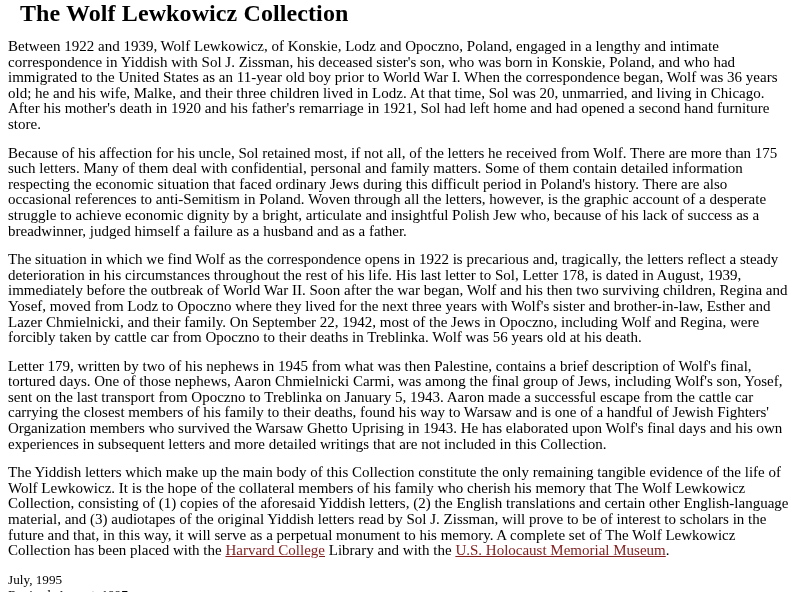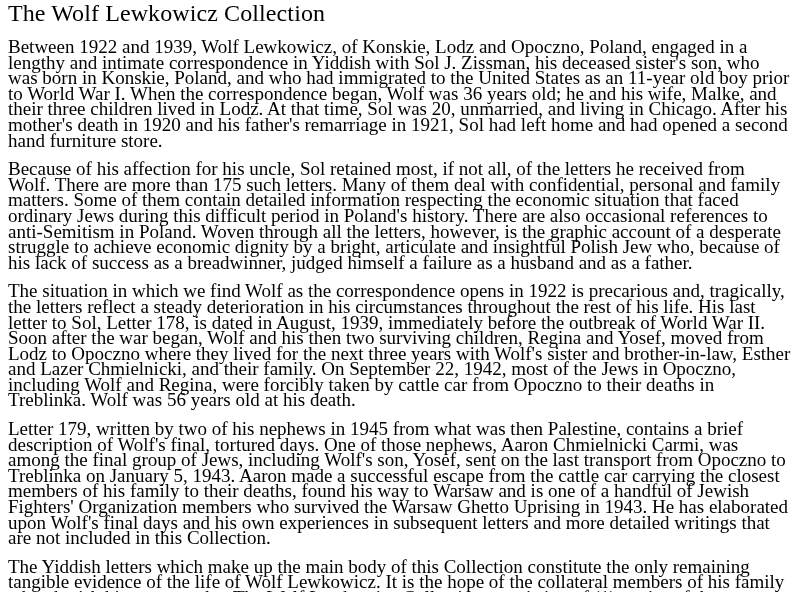--- a/index.html
+++ b/index.html
@@ -16,28 +16,28 @@
     color: #000000;
   }
   .page {
     padding: 0px 9px 0px 8px;
     box-sizing: border-box;
     width: 800px;
   }
   h1.doc-title {
     font-family: "Liberation Serif", "DejaVu Serif", serif;
     font-size: 24px;
-    font-weight: normal;
+    font-weight: bold;
     line-height: 27px;
-    margin: 0 0 12px 0;
+    margin: 0 0 12px 12px;
     padding: 0;
     letter-spacing: 0.1px;
   }
   p.body-par {
-    font-size: 19px;
+    font-size: 15px;
     line-height: 15.6px;
     margin: 0 0 13px 0;
     padding: 0;
     text-align: left;
   }
   .datelines {
     font-size: 13.2px;
     line-height: 15.6px;
     margin: 0 0 10px 0;
   }

